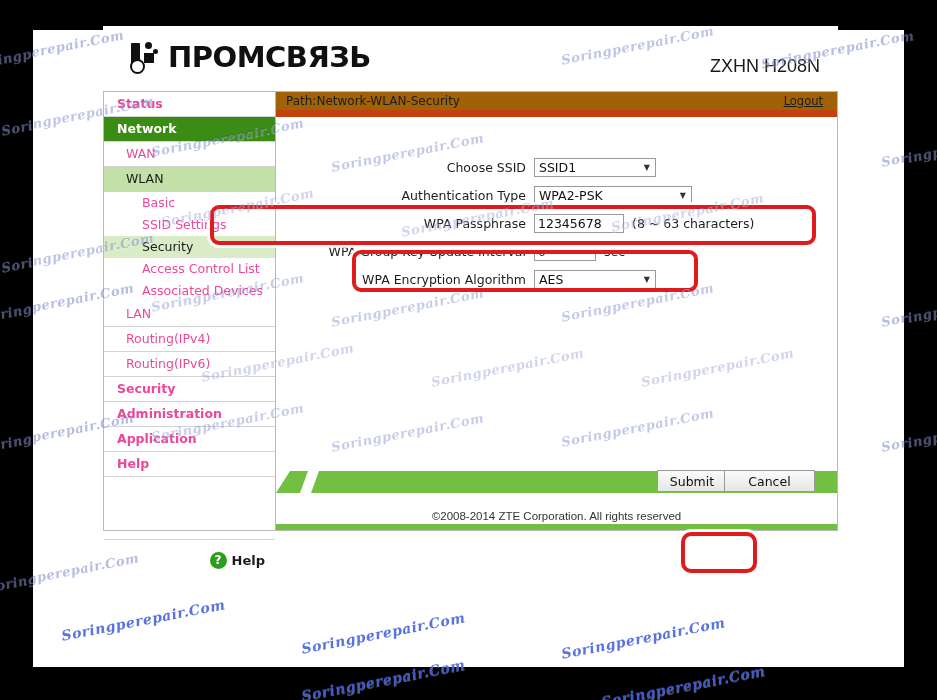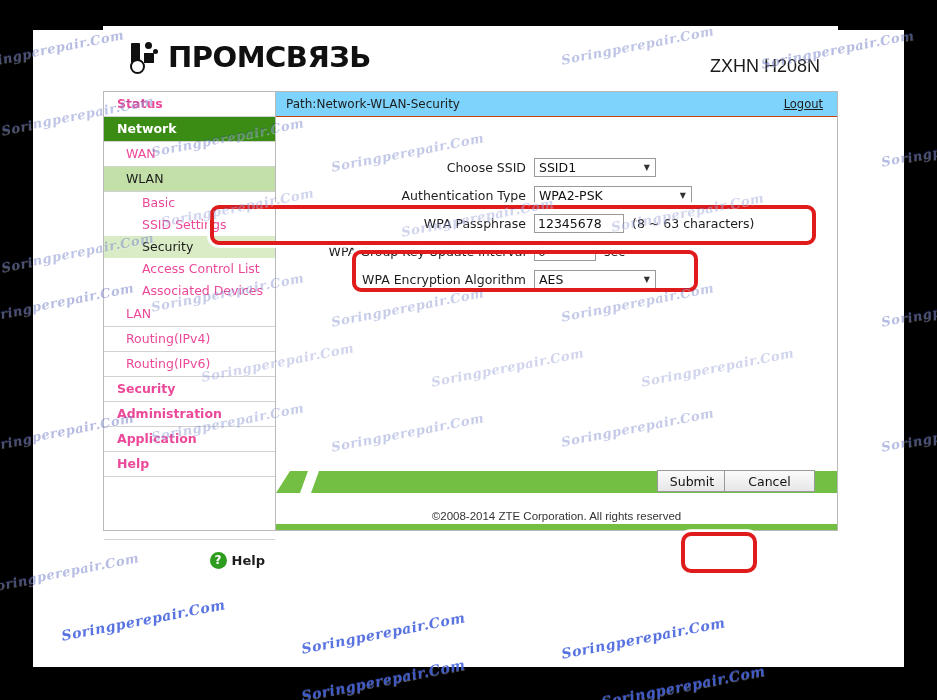--- a/index.html
+++ b/index.html
@@ -220,22 +220,22 @@
   #content-pane {
     flex: 1;
     border: 1px solid #b9b9b9;
     box-sizing: border-box;
     background: #ffffff;
     display: flex;
     flex-direction: column;
   }
   #path-bar {
     height: 25px;
-    background: #7dd3fc;
-    border-bottom: 1px solid #c2410c;
+    background: #a16207;
+    border-bottom: 7px solid #c2410c;
     display: flex;
     align-items: center;
     justify-content: space-between;
     padding: 0 14px 0 10px;
     box-sizing: border-box;
   }
   #path-text {
     font-size: 12px;
     color: #1c1c1c;
   }

